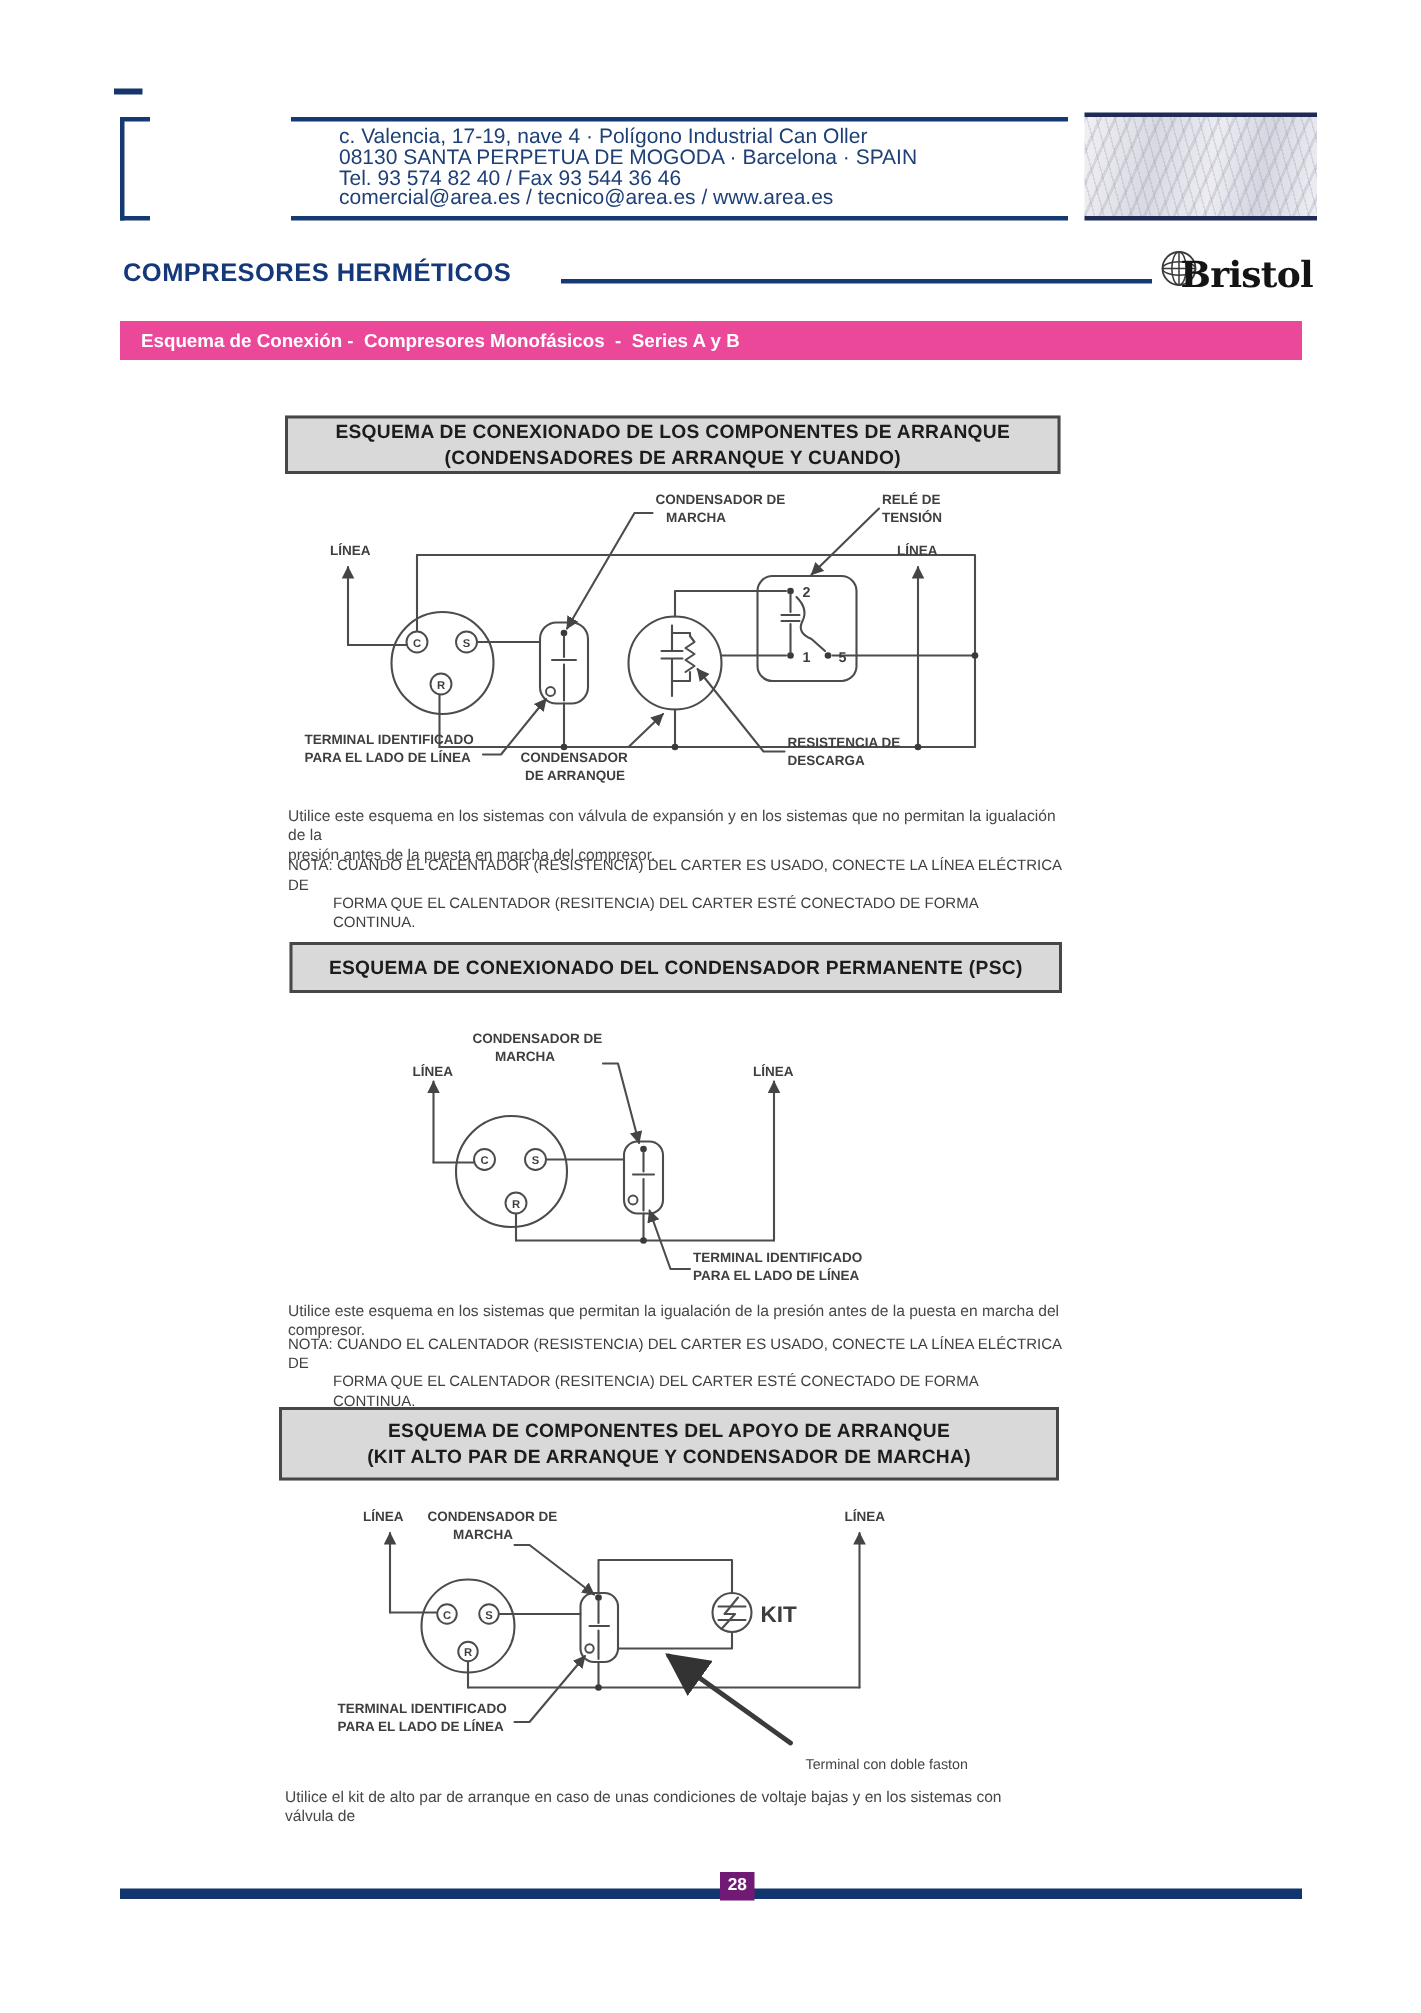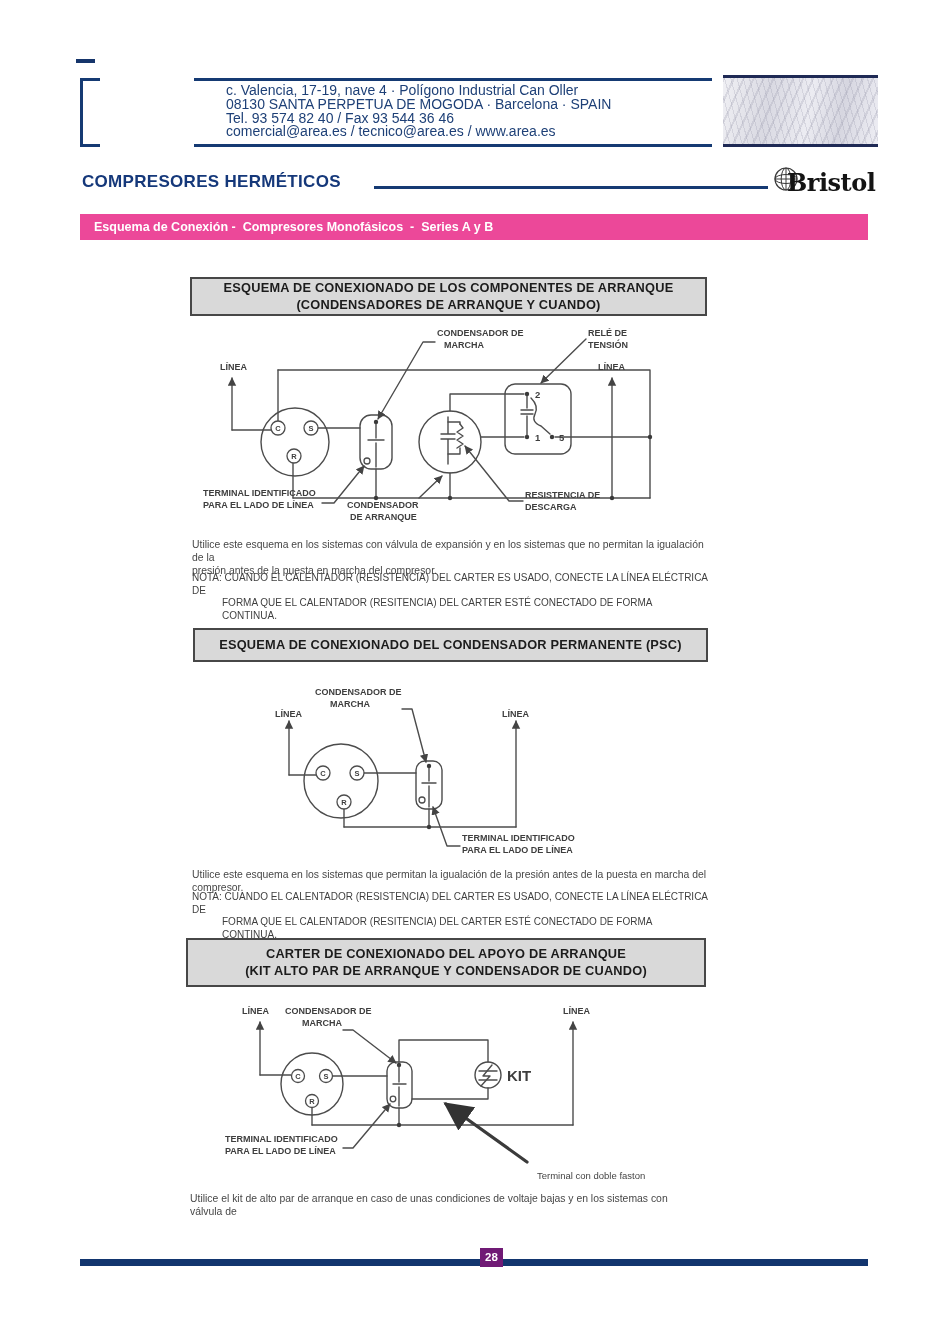--- a/index.html
+++ b/index.html
@@ -249,22 +249,22 @@
 
   <div class="abs desc s2-desc">
     <div>Utilice este esquema en los sistemas que permitan la igualación de la presión antes de la puesta en marcha del compresor.</div>
   </div>
   <div class="abs note s2-note">
     <div>NOTA: CUANDO EL CALENTADOR (RESISTENCIA) DEL CARTER ES USADO, CONECTE LA LÍNEA ELÉCTRICA DE</div>
     <div class="note-l2">FORMA QUE EL CALENTADOR (RESITENCIA) DEL CARTER ESTÉ CONECTADO DE FORMA CONTINUA.</div>
   </div>
 
   <div class="abs sec-box sec3-box">
-    <div>CARTER DE CONEXIONADO DEL APOYO DE ARRANQUE</div>
-    <div>(KIT ALTO PAR DE ARRANQUE Y CONDENSADOR DE CUANDO)</div>
+    <div>ESQUEMA DE COMPONENTES DEL APOYO DE ARRANQUE</div>
+    <div>(KIT ALTO PAR DE ARRANQUE Y CONDENSADOR DE MARCHA)</div>
   </div>
 
   <svg class="abs d3" width="470" height="190" viewBox="0 0 470 190">
     <defs>
       <marker id="ar3" markerWidth="7" markerHeight="7" refX="5.5" refY="3" orient="auto">
         <path d="M0,0 L6,3 L0,6 z" fill="#444"></path>
       </marker>
       <marker id="ar3b" markerWidth="10" markerHeight="9" refX="8" refY="4.5" orient="auto">
         <path d="M0,0 L9,4.5 L0,9 z" fill="#333"></path>
       </marker>

